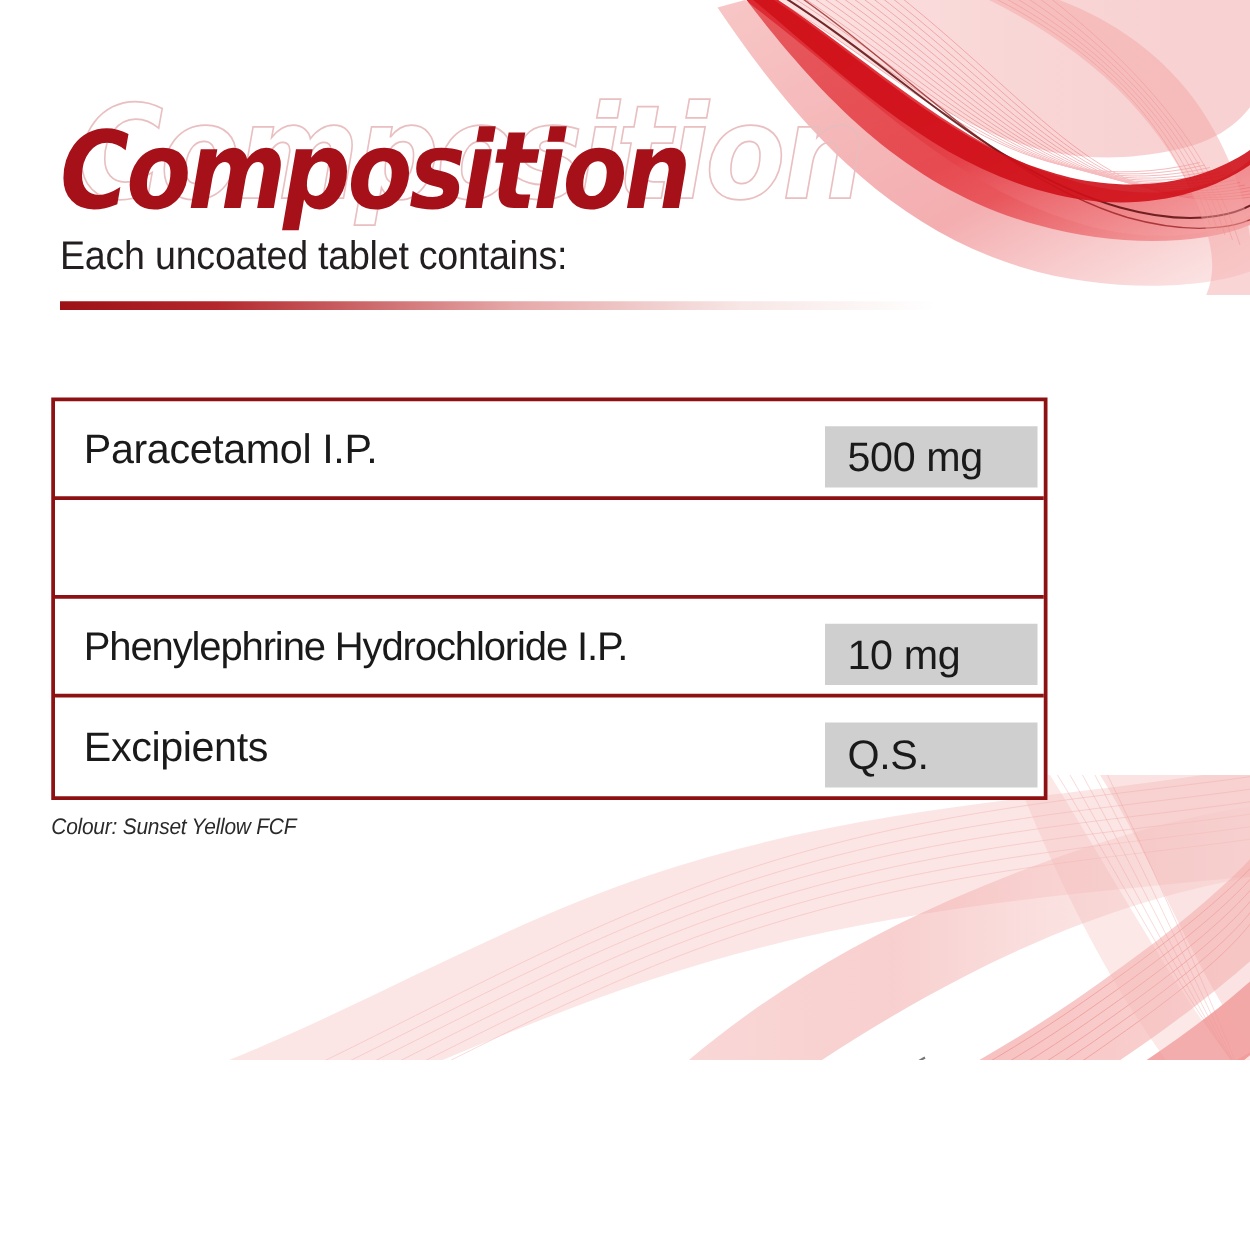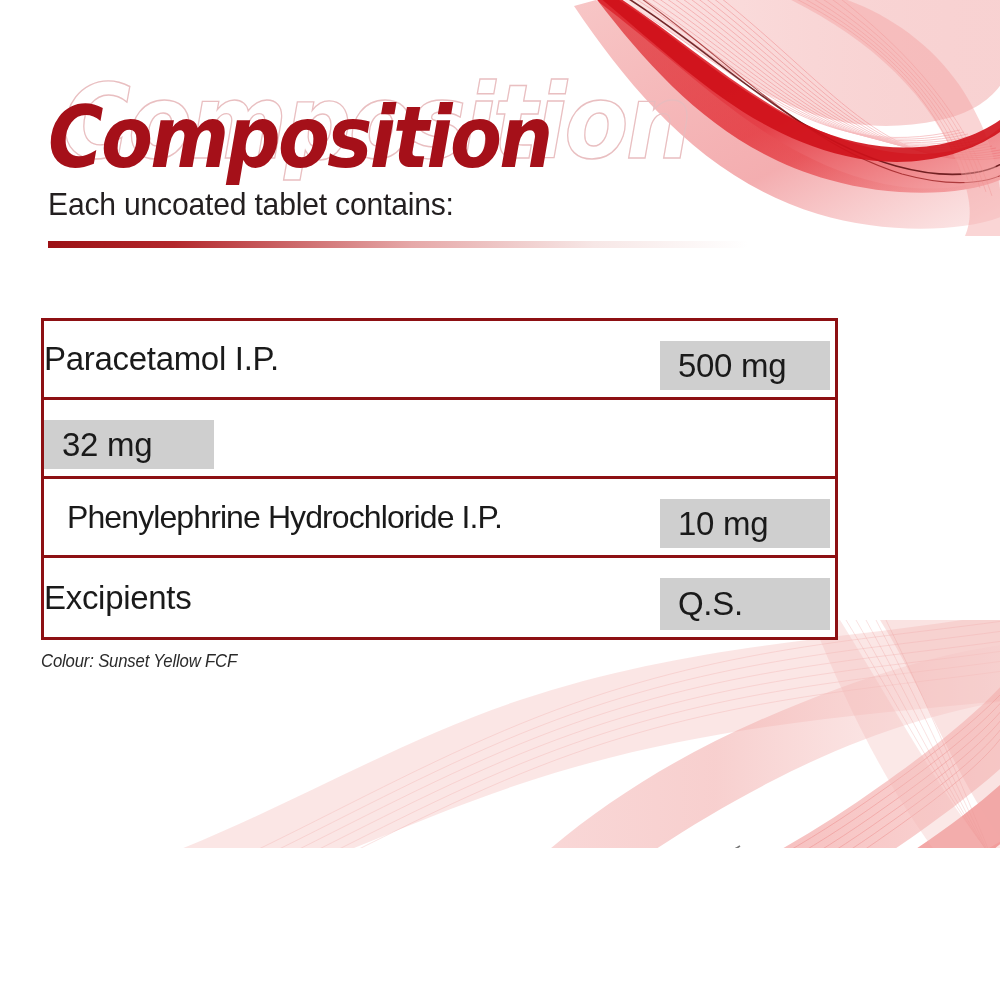--- a/index.html
+++ b/index.html
@@ -112,20 +112,21 @@
     border-bottom: 3px solid #8d1013;
     box-sizing: border-box;
   }
   .comp-row:last-child {
     border-bottom: none;
   }
   .comp-name {
     flex: 1 1 auto;
     display: flex;
     align-items: center;
+    padding-left: 23px;
     font-size: 33px;
     color: #1a1a1a;
     letter-spacing: -0.3px;
     white-space: nowrap;
     transform-origin: left center;
     box-sizing: border-box;
   }
   .comp-value {
     flex: 0 0 170px;
     display: flex;
@@ -327,21 +328,20 @@
   <div id="title-rule"></div>
 
   <div id="composition-table">
 
     <div class="comp-row">
       <div class="comp-name">Paracetamol I.P.</div>
       <div class="comp-value">500 mg</div>
     </div>
 
     <div class="comp-row">
-      <div class="comp-value">32 mg</div>
     </div>
 
     <div class="comp-row row-long">
       <div class="comp-name">Phenylephrine Hydrochloride I.P.</div>
       <div class="comp-value">10 mg</div>
     </div>
 
     <div class="comp-row">
       <div class="comp-name">Excipients</div>
       <div class="comp-value">Q.S.</div>

